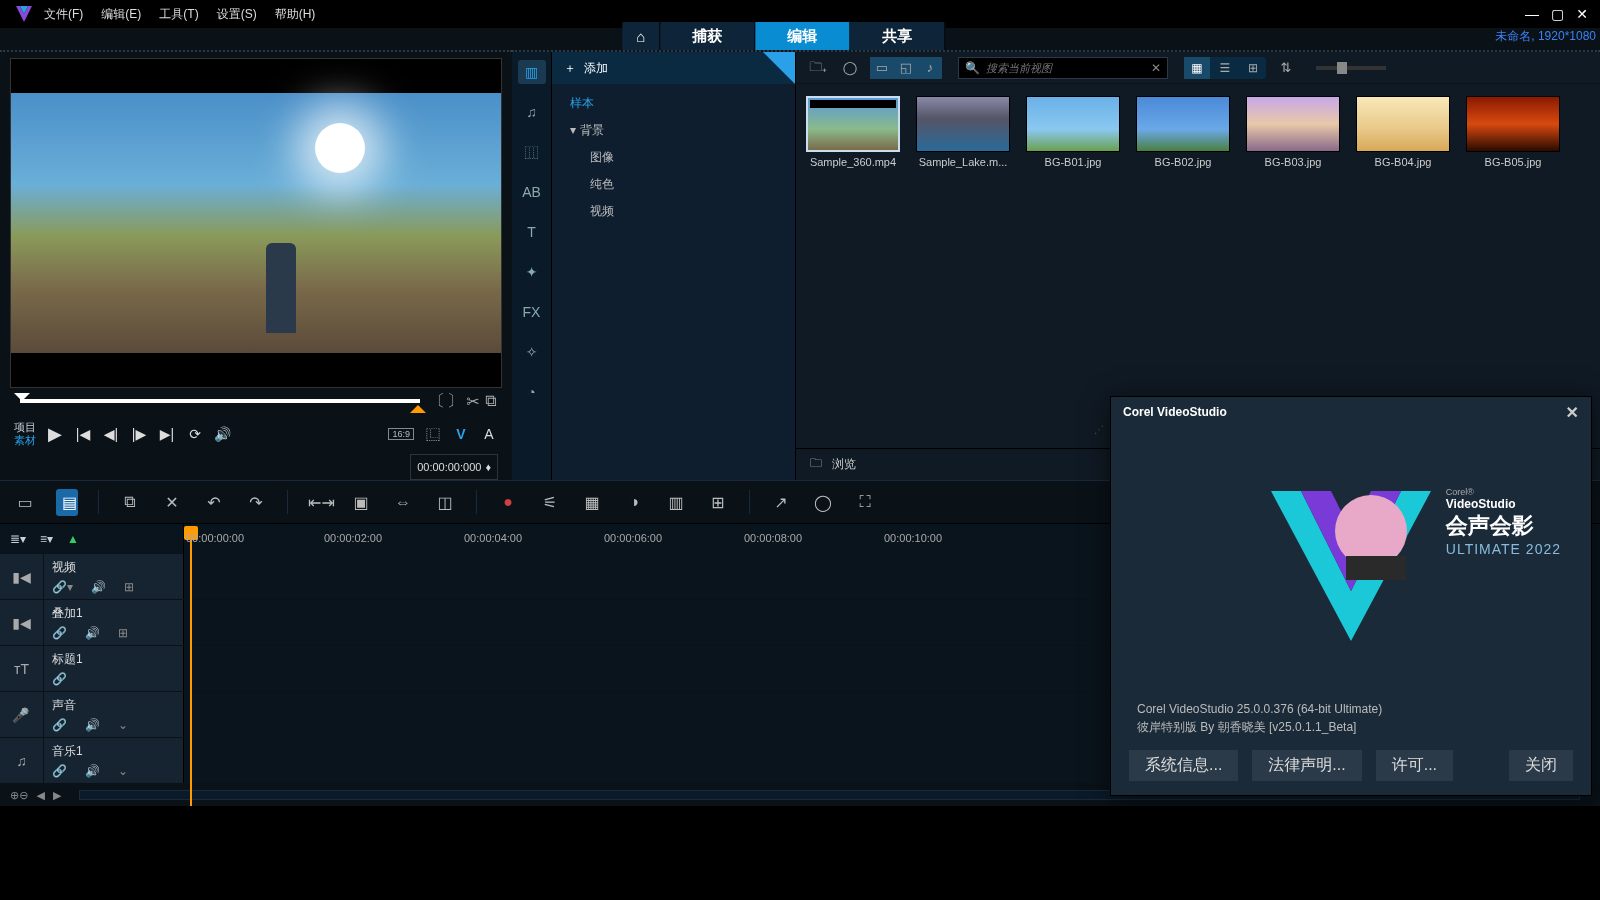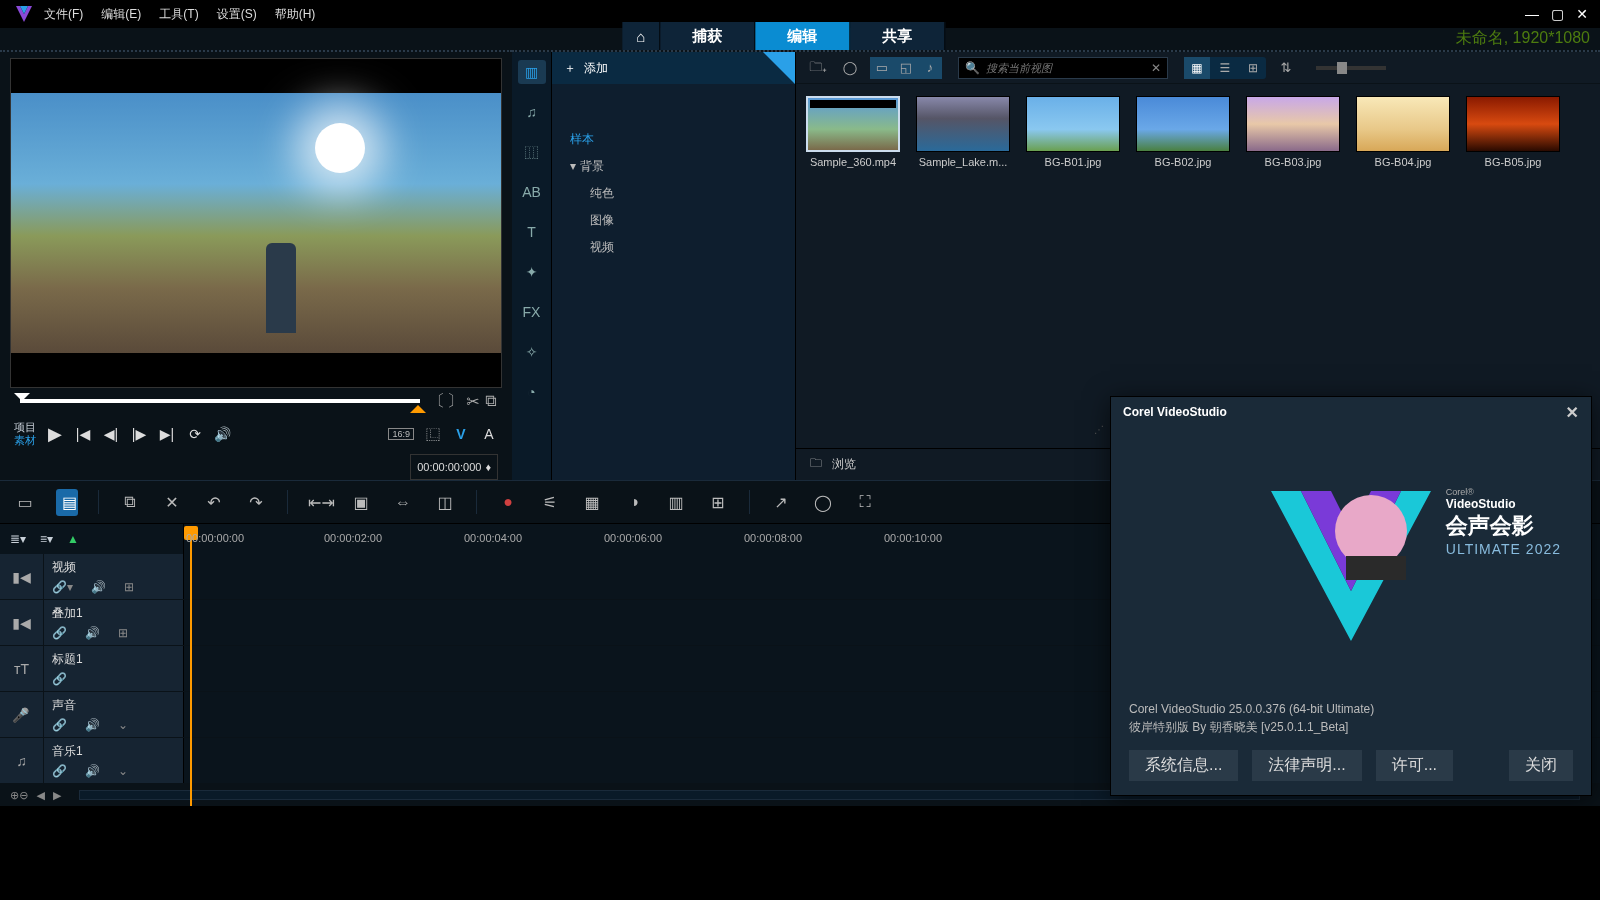--- a/index.html
+++ b/index.html
@@ -10,21 +10,21 @@
 .titlebar { height: 28px; background: #000; display: flex; align-items: center; padding: 0 4px; }
 .logo { width: 20px; height: 20px; margin: 0 10px; }
 .logo svg { width: 20px; height: 20px; }
 .menu { display: flex; gap: 18px; }
 .menu-item { color: #ddd; cursor: default; }
 .tabs-main { position: absolute; left: 50%; transform: translateX(-55%); top: 22px; display: flex; height: 28px; }
 .tab-main { width: 95px; height: 28px; background: #0e2438; color: #fff; display: flex; align-items: center; justify-content: center; font-size: 15px; font-weight: bold; border-right: 1px solid #000; cursor: pointer; }
 .tab-main.home { width: 38px; }
 .tab-main.active { background: #0a8cd2; }
 .win-controls { margin-left: auto; display: flex; gap: 12px; padding-right: 8px; color: #fff; font-size: 14px; }
-.proj-info { position: absolute; right: 10px; top: 28px; color: #4d7c0f; font-size: 16px; }
+.proj-info { position: absolute; right: 4px; top: 28px; color: #3b82f6; font-size: 12px; }
 
 
 .upper { display: flex; height: 430px; margin-top: 22px; }
 
 
 .preview-pane { width: 512px; background: #0a1218; display: flex; flex-direction: column; padding: 6px 10px 0 10px; border-top: 2px dotted #2a3a4a; }
 .preview-canvas { flex: 1; background: #000; border: 1px solid #333; display: flex; align-items: center; justify-content: center; overflow: hidden; }
 .preview-img { width: 100%; height: 260px; background: linear-gradient(180deg,#4a8fc8 0%,#6aafd8 35%,#8a9a5a 55%,#7a6a4a 75%,#5a4a3a 100%); position: relative; }
 .sun { position: absolute; top: 30px; left: 62%; width: 50px; height: 50px; background: #fff; border-radius: 50%; box-shadow: 0 0 40px 20px rgba(255,255,255,.7); }
 .person { position: absolute; bottom: 20px; left: 52%; width: 30px; height: 90px; background: #2a3a4a; border-radius: 6px 6px 0 0; }
@@ -44,21 +44,21 @@
 .preview-tc { height: 26px; display: flex; justify-content: flex-end; padding: 0 4px; }
 
 
 .library-pane { flex: 1; display: flex; border-top: 2px dotted #2a3a4a; }
 .lib-rail { width: 40px; background: #0a1a28; display: flex; flex-direction: column; align-items: center; padding-top: 8px; gap: 16px; border-right: 1px solid #000; }
 .rail-btn { width: 28px; height: 24px; color: #8aa; display: flex; align-items: center; justify-content: center; cursor: pointer; font-size: 14px; }
 .rail-btn.active { background: #1a3a52; color: #2aa0e8; border-radius: 3px; }
 .lib-tree { width: 244px; background: #0e1e2e; border-right: 1px solid #000; }
 .lib-tree-hdr { height: 32px; background: #0a2a42; display: flex; align-items: center; padding: 0 12px; color: #fff; gap: 8px; position: relative; }
 .lib-tree-hdr::after { content:''; position:absolute; right:0; top:0; border:16px solid transparent; border-right-color:#2aa0e8; border-top-color:#2aa0e8; width:0; height:0; }
-.tree-list { padding: 6px 0; margin-top: 36px; }
+.tree-list { padding: 6px 0; }
 .tree-item { padding: 5px 18px; color: #bbb; cursor: pointer; }
 .tree-item.sel { color: #2aa0e8; }
 .tree-item.child { padding-left: 38px; }
 .tree-caret { display:inline-block; width:10px; }
 .lib-content { flex: 1; background: #101a24; display: flex; flex-direction: column; }
 .lib-toolbar { height: 32px; display: flex; align-items: center; gap: 8px; padding: 0 10px; border-bottom: 1px solid #0a1218; }
 .lt-btn { width: 24px; height: 22px; color: #aaa; display:flex; align-items:center; justify-content:center; cursor:pointer; font-size:13px; }
 .lt-group { display: flex; background: #0a2a42; border-radius: 3px; }
 .lt-group .lt-btn.active { background: #1a4a6a; }
 .search-box { flex: 1; max-width: 210px; height: 22px; background: #000; border: 1px solid #2a3a4a; display: flex; align-items: center; padding: 0 6px; gap: 6px; color: #888; margin-left: 8px; }
@@ -112,21 +112,21 @@
 .about { position: absolute; right: 8px; top: 396px; width: 482px; height: 400px; background: #1a2a38; border: 1px solid #000; box-shadow: 0 4px 24px rgba(0,0,0,.6); display:flex; flex-direction:column; }
 .about-title { height: 30px; display:flex; align-items:center; padding:0 12px; font-weight:bold; color:#fff; }
 .about-close { margin-left:auto; cursor:pointer; font-size:16px; color:#ccc; }
 .about-hero { flex:1; display:flex; align-items:center; justify-content:center; position:relative; }
 .hero-v { width:200px; height:200px; position:relative; }
 .hero-v svg { width:200px; height:200px; }
 .hero-text { position:absolute; right:30px; top:60px; text-align:left; }
 .hero-text .l1 { color:#fff; font-size:12px; font-weight:bold; }
 .hero-text .l2 { color:#fff; font-size:22px; font-weight:bold; }
 .hero-text .l3 { color:#8bd; font-size:14px; letter-spacing:1px; }
-.about-info { padding: 6px 18px 0 18px; color:#bbb; font-size:12px; line-height:18px; }
+.about-info { padding: 6px 18px 0 18px; color:#bbb; font-size:12px; line-height:18px;margin-left:8px; }
 .about-btns { display:flex; gap:14px; padding: 14px 18px; }
 .about-btn { flex:0 0 auto; padding:5px 16px; background:#2a3a48; color:#ddd; cursor:pointer; font-size:16px; }
 .about-btns .spacer { flex:1; }
 .resize-grip { position:absolute; right:496px; top:424px; color:#555; font-size:10px; }
 </style>
 </head>
 <body>
 
 <div class="app">
 
@@ -217,22 +217,22 @@
         <div class="rail-btn">◔</div>
       </div>
       <div class="lib-tree">
         <div class="lib-tree-hdr">
           <span>＋</span>
           <span>添加</span>
         </div>
         <div class="tree-list">
           <div class="tree-item sel">样本</div>
           <div class="tree-item"><span class="tree-caret">▾</span><span>背景</span></div>
+          <div class="tree-item child">图像</div>
           <div class="tree-item child">纯色</div>
-          <div class="tree-item child">图像</div>
           <div class="tree-item child">视频</div>
         </div>
       </div>
       <div class="lib-content">
         <div class="lib-toolbar">
           <span class="lt-btn">🗀₊</span>
           <span class="lt-btn">◯</span>
           <div class="lt-group">
             <span class="lt-btn active">▭</span>
             <span class="lt-btn active">◱</span>

